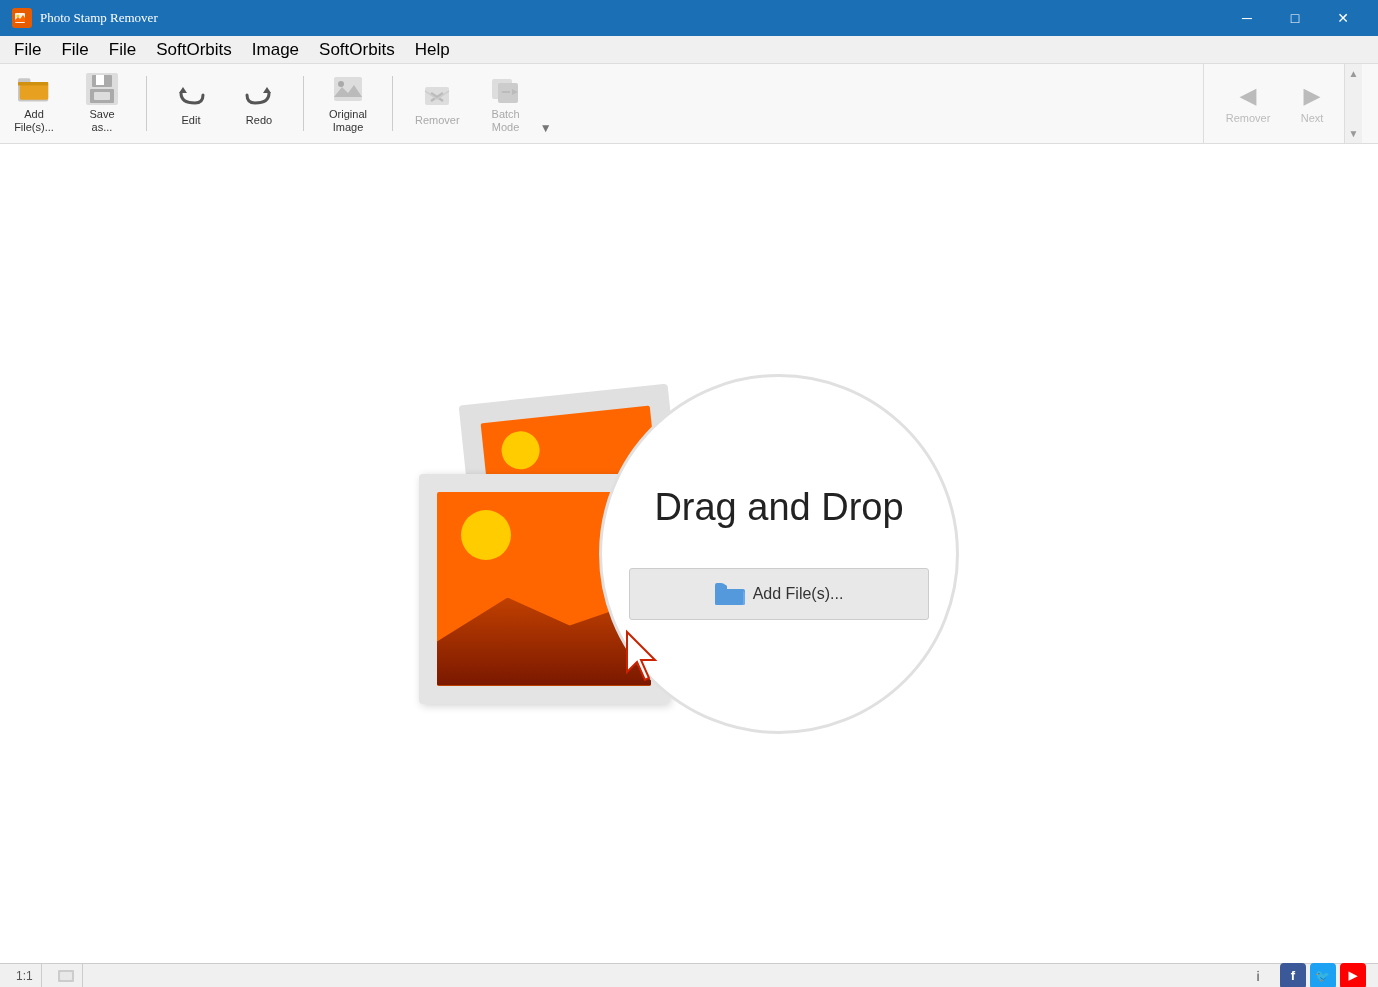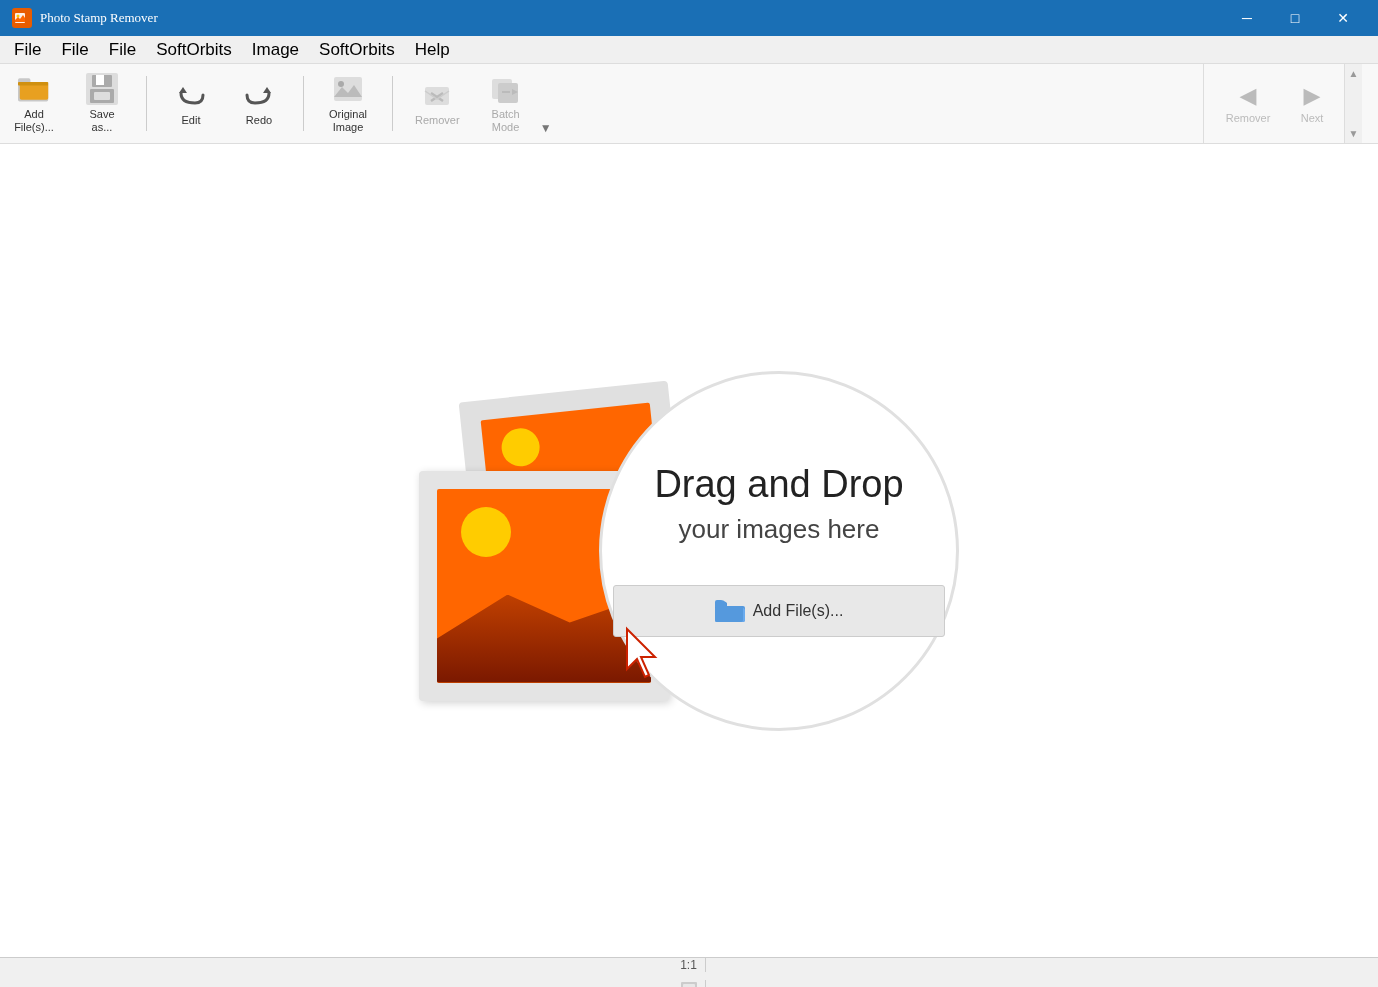--- a/index.html
+++ b/index.html
@@ -178,21 +178,21 @@
       line-height: 1.1;
     }
     .drop-text-sub {
       font-size: 26px;
       font-weight: 300;
       color: #444;
       margin-top: 8px;
     }
     .add-files-btn {
       margin-top: 40px;
-      width: 332px;
+      width: 300px;
       height: 52px;
       background: #e8e8e8;
       border: 1px solid #ccc;
       border-radius: 3px;
       display: flex;
       align-items: center;
       justify-content: center;
       cursor: pointer;
       font-size: 16px;
       color: #333;
@@ -214,29 +214,28 @@
       content: '';
       position: absolute;
       top: 0; left: 0;
       width: 12px; height: 7px;
       background: #5599dd;
       border-radius: 2px 6px 0 0;
     }
 
     
     #status-bar {
-      height: 30px;
+      height: 24px;
       background: #f0f0f0;
       border-top: 1px solid #ccc;
       display: flex;
       align-items: center;
       padding: 0 8px;
       flex-shrink: 0;
       gap: 8px;
-      flex-direction: column;
     }
     .status-item {
       font-size: 12px;
       color: #555;
       padding: 0 8px;
       border-right: 1px solid #ccc;
       height: 100%;
       display: flex;
       align-items: center;
     }
@@ -439,21 +438,20 @@
 
       <div class="cursor-icon">
         <svg width="48" height="56" viewBox="0 0 48 56">
           <polygon points="8,4 8,44 18,34 26,52 30,50 22,32 36,32" fill="white" stroke="#cc2200" stroke-width="2"></polygon>
         </svg>
       </div>
     </div>
 
     <div class="drop-circle">
       <span class="drop-text-main">Drag and Drop</span>
-      <span class="drop-text-sub">your images here</span>
 
       <div class="add-files-btn">
         <div class="folder-icon-sm">
           <svg width="30" height="24" viewBox="0 0 30 24">
             <rect x="0" y="6" width="30" height="16" rx="2" fill="#5599dd"></rect>
             <rect x="0" y="2" width="12" height="7" rx="2" fill="#4488cc"></rect>
             <rect x="0" y="8" width="30" height="14" rx="2" fill="#6aabee"></rect>
           </svg>
         </div>
         <span>Add File(s)...</span>

